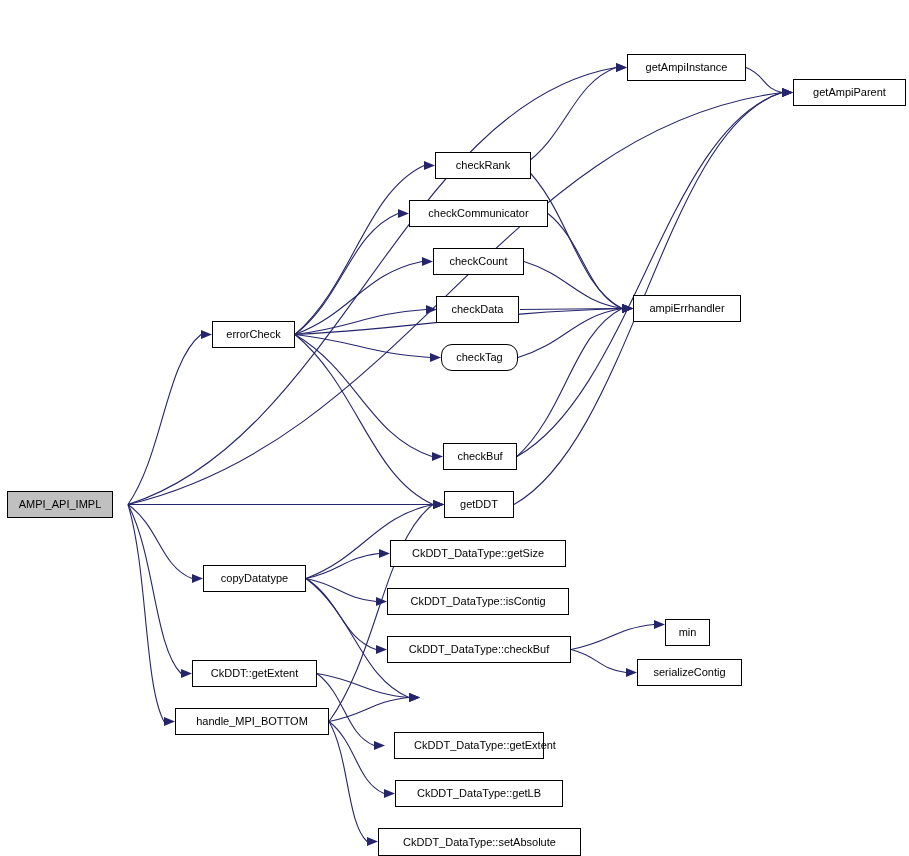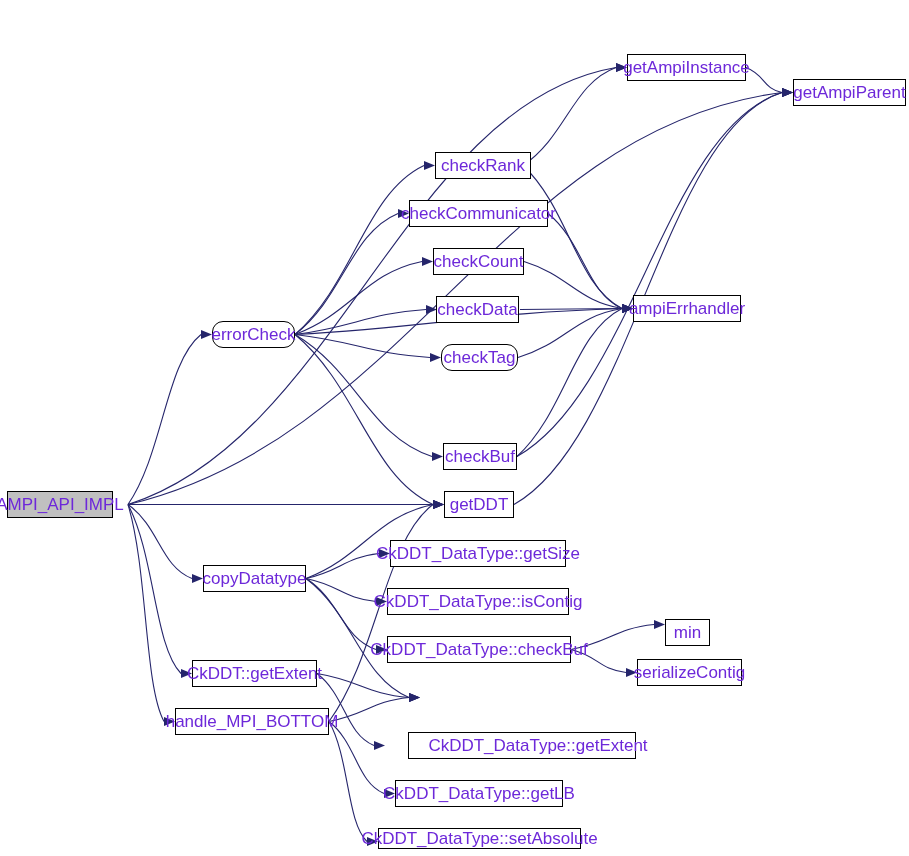--- a/index.html
+++ b/index.html
@@ -1,21 +1,21 @@
 <!DOCTYPE html>
 <html><head>
 <meta charset="utf-8">
 <style>
   html,body{margin:0;padding:0;background:#ffffff;}
   #canvas{position:relative;width:909px;height:856px;background:#ffffff;
           font-family:"Liberation Sans", sans-serif;overflow:hidden;}
   #edges{position:absolute;left:0;top:0;width:909px;height:856px;}
   .node{position:absolute;box-sizing:border-box;border:1px solid #000000;
         background:#ffffff;display:flex;align-items:center;justify-content:center;
-        font-size:17px;color:#6d28d9;white-space:nowrap;line-height:1;}
+        font-size:11px;color:#000000;white-space:nowrap;line-height:1;}
   .node.root{background:#c0c0c0;border:1px solid #000000;}
   .node span{display:block;}
 </style>
 </head>
 <body>
 
 <div id="canvas">
   <svg id="edges" viewBox="0 0 909 856" xmlns="http://www.w3.org/2000/svg">
       <path d="M 128 504.5 C 337.58 438.5, 406.42 103.5, 616 67.5" fill="none" stroke="#25256b" stroke-width="1.1"></path>
       <polygon points="627,67.5 616,63 616,72" fill="#25256b"></polygon>
@@ -111,21 +111,21 @@
     </div>
     <div class="node" style="left: 433px; top: 248px; width: 91px; height: 27px;">
       <span>checkCount</span>
     </div>
     <div class="node" style="left: 436px; top: 296px; width: 83px; height: 27px;">
       <span>checkData</span>
     </div>
     <div class="node" style="left: 441px; top: 344px; width: 77px; height: 27px; border-radius: 11px;">
       <span>checkTag</span>
     </div>
-    <div class="node" style="left: 212px; top: 321px; width: 83px; height: 27px; border-radius: 11px;">
+    <div class="node" style="left: 212px; top: 321px; width: 83px; height: 27px;">
       <span>errorCheck</span>
     </div>
     <div class="node" style="left: 633px; top: 295px; width: 108px; height: 27px;">
       <span>ampiErrhandler</span>
     </div>
     <div class="node" style="left: 443px; top: 443px; width: 74px; height: 27px;">
       <span>checkBuf</span>
     </div>
     <div class="node" style="left: 444px; top: 491px; width: 70px; height: 27px;">
       <span>getDDT</span>
@@ -147,22 +147,22 @@
     </div>
     <div class="node" style="left: 637px; top: 659px; width: 105px; height: 27px;">
       <span>serializeContig</span>
     </div>
     <div class="node" style="left: 192px; top: 660px; width: 125px; height: 27px;">
       <span>CkDDT::getExtent</span>
     </div>
     <div class="node" style="left: 175px; top: 708px; width: 154px; height: 27px;">
       <span>handle_MPI_BOTTOM</span>
     </div>
-    <div class="node" style="left: 408px; top: 732px; width: 228px; height: 27px; padding-left: 32px;">
+    <div class="node" style="left: 394px; top: 732px; width: 150px; height: 27px; padding-left: 32px;">
       <span>CkDDT_DataType::getExtent</span>
     </div>
     <div class="node" style="left: 395px; top: 780px; width: 168px; height: 27px;">
       <span>CkDDT_DataType::getLB</span>
     </div>
-    <div class="node" style="left: 378px; top: 828px; width: 203px; height: 21px;">
+    <div class="node" style="left: 378px; top: 828px; width: 203px; height: 28px;">
       <span>CkDDT_DataType::setAbsolute</span>
     </div>
   </div>
 
 </body></html>

